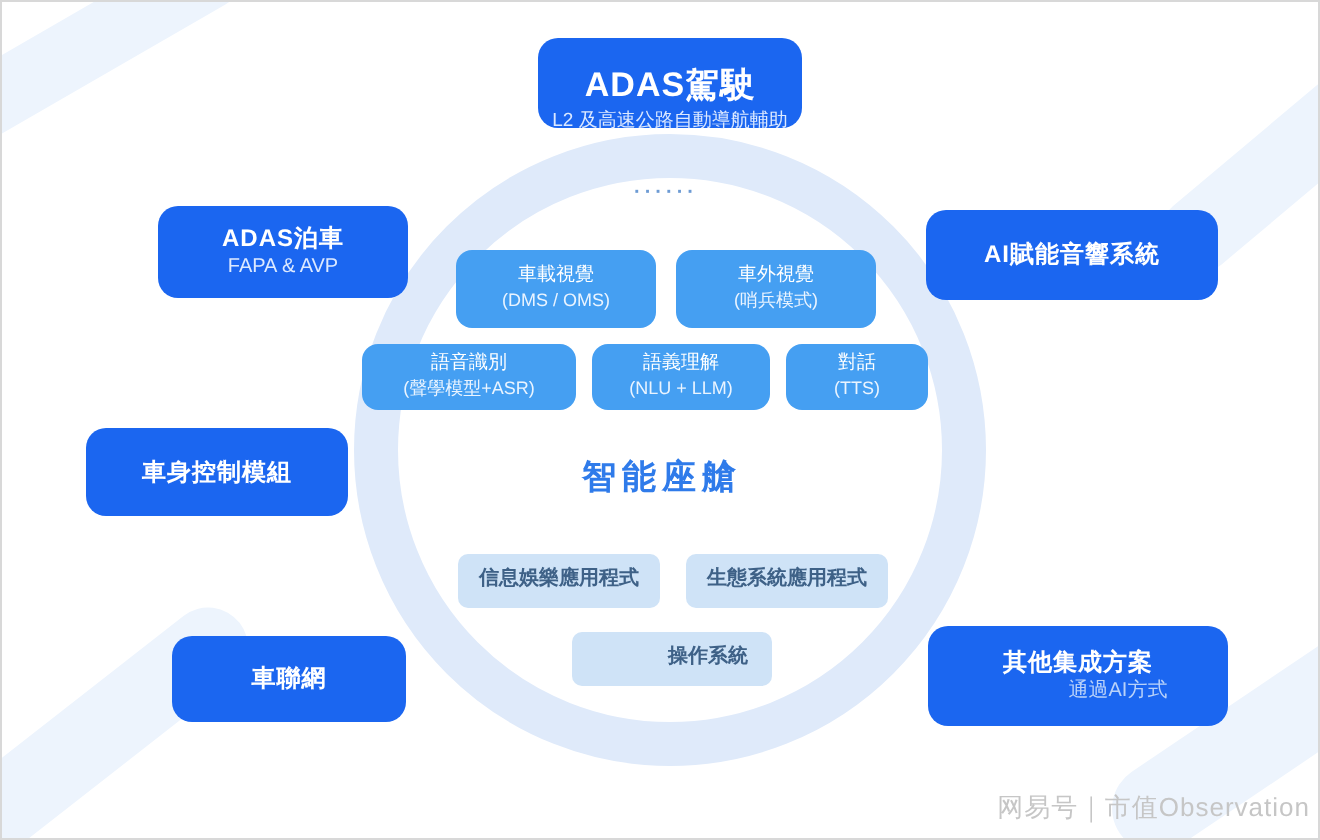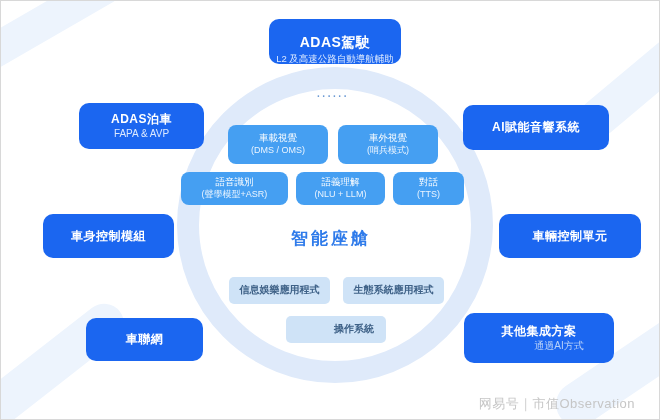--- a/index.html
+++ b/index.html
@@ -13,36 +13,36 @@
     position:absolute;left:176px;top:66px;width:316px;height:316px;
     border:22px solid #dfeafa;border-radius:50%;box-sizing:border-box;
   }
   .node{
     position:absolute;display:flex;flex-direction:column;align-items:center;
     justify-content:center;text-align:center;box-sizing:border-box;line-height:1.25;
   }
   .node-dark{background:#1b66f0;color:#ffffff;border-radius:10px;}
   .node-mid{background:#459ff2;color:#ffffff;border-radius:8px;}
   .node-light{background:#cfe3f7;color:#3e6187;border-radius:5px;}
-  .t-lg{font-size:14px;font-weight:bold;letter-spacing:.5px;margin-top:16px;}
+  .t-lg{font-size:17px;font-weight:bold;letter-spacing:.5px;margin-top:16px;}
   .t-md{font-size:12px;font-weight:bold;letter-spacing:.5px;}
   .t-sm{font-size:9.5px;font-weight:normal;}
   .sub{font-size:9.5px;font-weight:normal;color:#dcE9ff;margin-top:1px;}
   .sub-mid{font-size:9px;font-weight:normal;color:#eaf4ff;margin-top:1px;}
   .t-light{font-size:10px;font-weight:600;}
   .center-title{
     position:absolute;left:255px;top:226px;width:150px;text-align:center;
     font-size:17px;font-weight:bold;color:#2f7bea;letter-spacing:3px;
   }
   .dots{
     position:absolute;left:298px;top:90px;width:68px;text-align:center;
     font-size:10px;color:#6d9bd4;letter-spacing:2px;font-weight:bold;
   }
   .watermark{
-    position:absolute;right:24px;bottom:6px;font-size:13px;color:#c6c6c6;
+    position:absolute;right:4px;bottom:6px;font-size:13px;color:#c6c6c6;
     letter-spacing:.5px;
   }
 </style>
 </head>
 <body>
 
 <div class="canvas">
 
   <div class="swoosh" style="left:-50px;top:6px;width:180px;height:34px;transform:rotate(-30deg);"></div>
   <div class="swoosh" style="left:-60px;top:352px;width:200px;height:40px;transform:rotate(-38deg);"></div>
@@ -87,23 +87,20 @@
   <div class="node node-mid" style="left:392px;top:171px;width:71px;height:33px;">
     <span class="t-sm">對話</span>
     <span class="sub-mid">(TTS)</span>
   </div>
 
   <div class="center-title">智能座艙</div>
 
   <div class="node node-dark" style="left:42px;top:213px;width:131px;height:44px;">
     <span class="t-md">車身控制模組</span>
   </div>
-  <div class="node node-dark" style="left:498px;top:213px;width:142px;height:44px;">
-    <span class="t-md">車輛控制單元</span>
-  </div>
 
   <div class="node node-light" style="left:228px;top:276px;width:101px;height:27px;">
     <span class="t-light">信息娛樂應用程式</span>
   </div>
   <div class="node node-light" style="left:342px;top:276px;width:101px;height:27px;">
     <span class="t-light">生態系統應用程式</span>
   </div>
   <div class="node node-light" style="left:285px;top:315px;width:100px;height:27px;padding-left:36px;">
     <span class="t-light">操作系統</span>
   </div>

